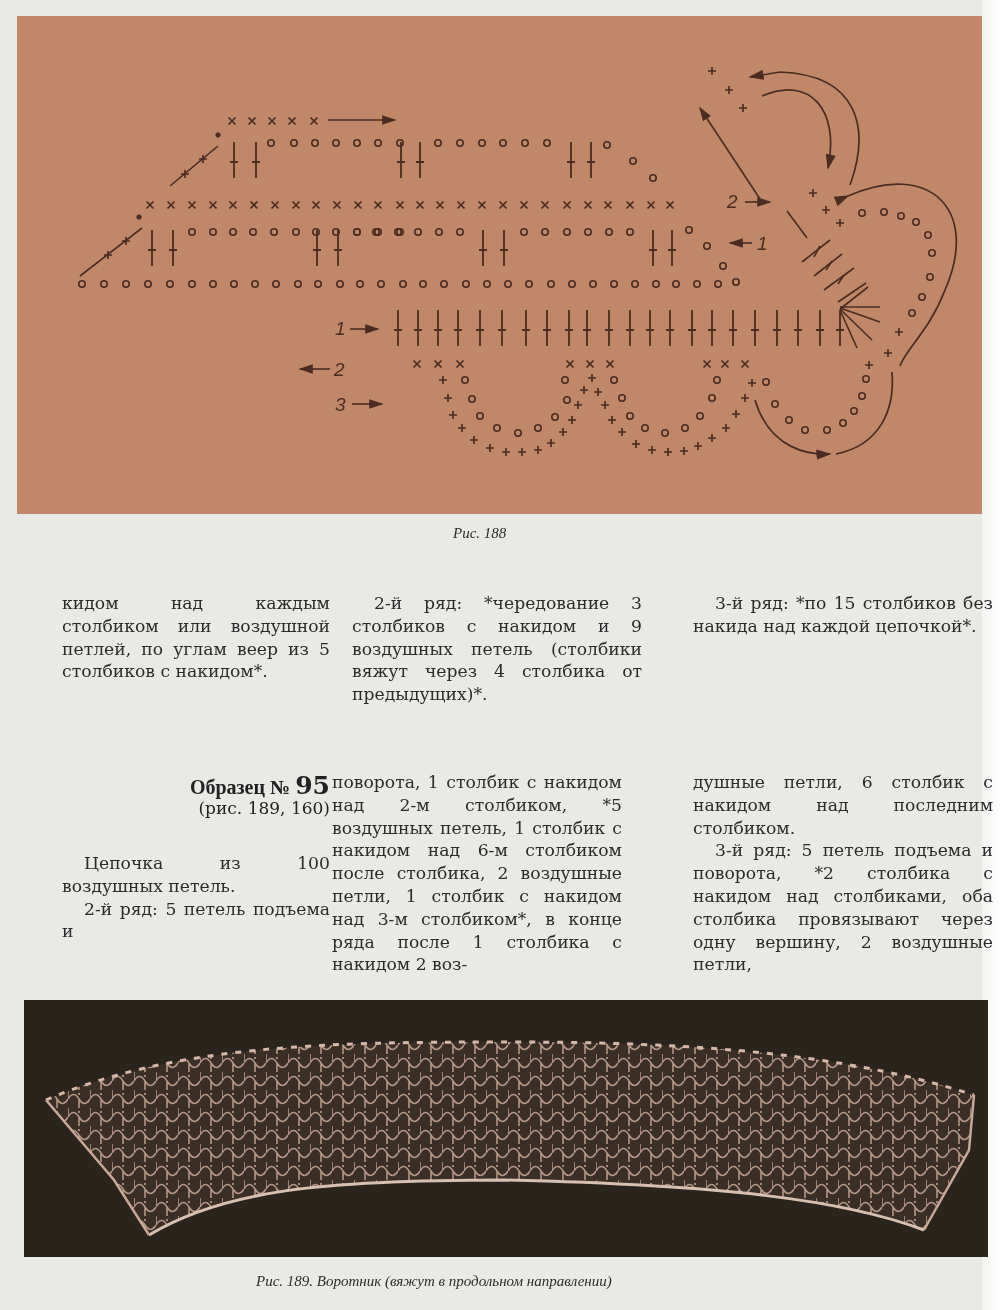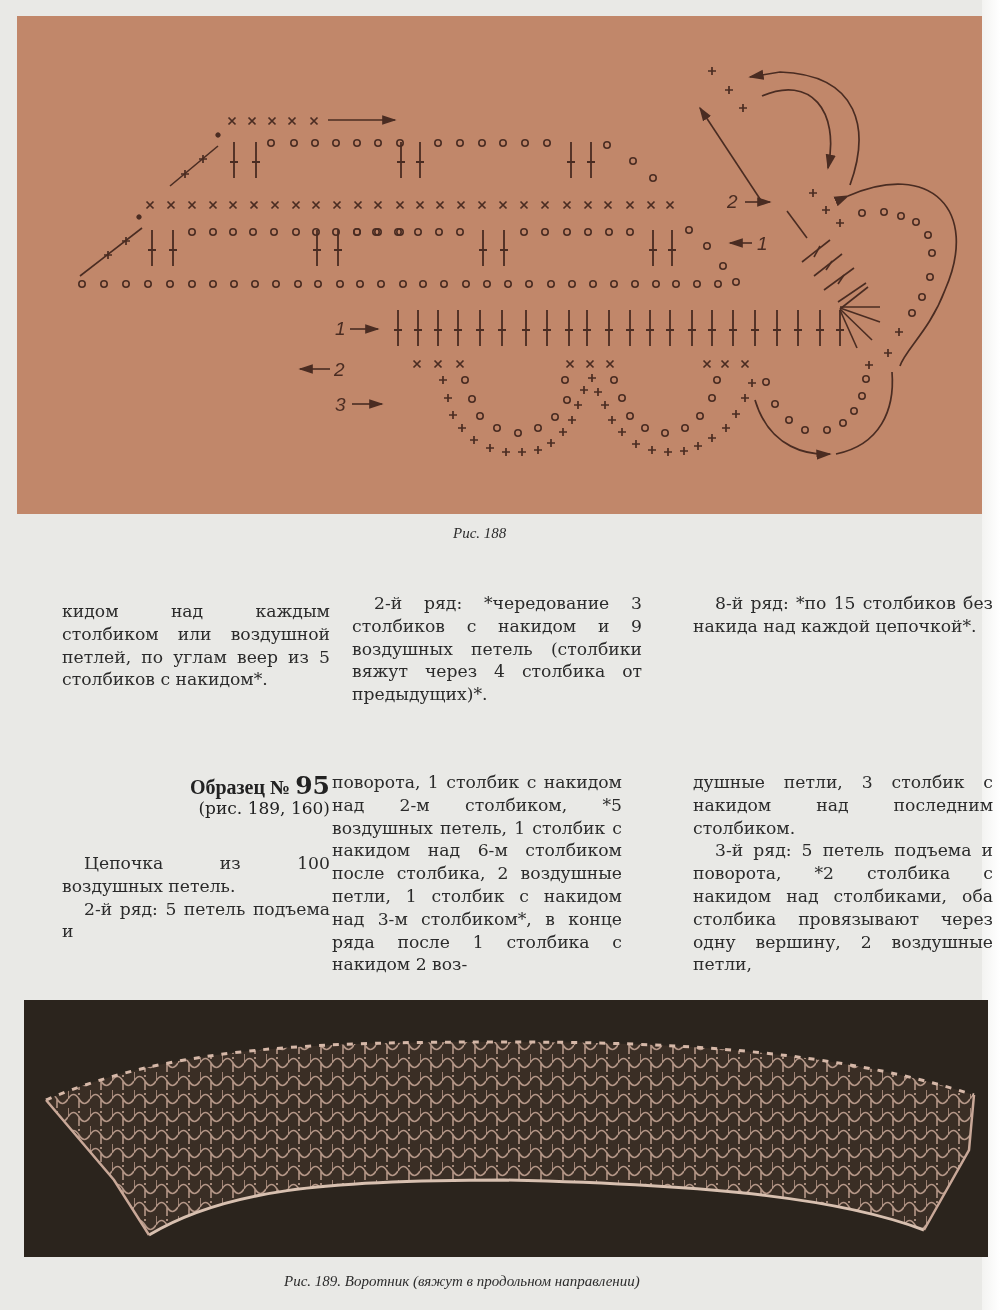--- a/index.html
+++ b/index.html
@@ -386,47 +386,47 @@
       <line x1="330" y1="369" x2="300" y2="369" stroke-width="1.6" marker-end="url(#arr)"></line>
       <text x="334" y="376" stroke="none">2</text>
       <text x="335" y="411" stroke="none">3</text>
       <line x1="352" y1="404" x2="382" y2="404" stroke-width="1.6" marker-end="url(#arr)"></line>
     </g>
   </svg>
 </div>
 
 <div class="caption" style="left:453px;top:525px;">Рис. 188</div>
 
-<div class="col" style="left:62px;top:592px;width:268px;margin-top:8px;">
+<div class="col" style="left:62px;top:592px;width:268px;">
   <p>кидом над каждым столбиком или воздушной петлей, по углам веер из 5 столбиков с накидом*.</p>
 </div>
 <div class="col" style="left:352px;top:592px;width:290px;">
   <p class="indent">2-й ряд: *чередование 3 столбиков с накидом и 9 воздушных петель (столбики вяжут через 4 столбика от предыдущих)*.</p>
 </div>
 <div class="col" style="left:693px;top:592px;width:300px;">
-  <p class="indent">8-й ряд: *по 15 столбиков без накида над каждой цепочкой*.</p>
+  <p class="indent">3-й ряд: *по 15 столбиков без накида над каждой цепочкой*.</p>
 </div>
 
 <div class="heading" style="left:62px;top:771px;width:268px;">
   <div>
     <span class="title">Образец №</span>
     <span class="num">95</span>
   </div>
   <div class="sub">(рис. 189, 160)</div>
 </div>
 
 <div class="col" style="left:62px;top:852px;width:268px;">
   <p class="indent">Цепочка из 100 воздушных петель.</p>
   <p class="indent">2-й ряд: 5 петель подъема и</p>
 </div>
 <div class="col" style="left:332px;top:771px;width:290px;">
   <p>поворота, 1 столбик с накидом над 2-м столбиком, *5 воздушных петель, 1 столбик с накидом над 6-м столбиком после столбика, 2 воздушные петли, 1 столбик с накидом над 3-м столбиком*, в конце ряда после 1 столбика с накидом 2 воз-</p>
 </div>
 <div class="col" style="left:693px;top:771px;width:300px;">
-  <p>душные петли, 3 столбик с накидом над последним столбиком.</p>
+  <p>душные петли, 6 столбик с накидом над последним столбиком.</p>
   <p class="indent">3-й ряд: 5 петель подъема и поворота, *2 столбика с накидом над столбиками, оба столбика провязывают через одну вершину, 2 воздушные петли,</p>
 </div>
 
 <div class="photo-panel">
   <svg width="964" height="257" viewBox="0 0 964 257" xmlns="http://www.w3.org/2000/svg">
     <defs>
       <pattern id="mesh" width="22" height="18" patternUnits="userSpaceOnUse">
         <path d="M0,9 Q5.5,0 11,9 Q16.5,18 22,9 M11,9 L11,18 M0,9 L0,0" fill="none" stroke="#c9a898" stroke-width="1.6" opacity="0.85"></path>
         <circle cx="11" cy="4" r="1" fill="#c9a898"></circle>
       </pattern>
@@ -439,13 +439,13 @@
       <rect width="964" height="257" fill="#3a2e25"></rect>
       <rect width="964" height="257" fill="url(#mesh)"></rect>
     </g>
     <path d="M22,100 C150,45 300,42 480,42 C650,42 810,50 950,95" fill="none" stroke="#d6b8a8" stroke-width="3" stroke-dasharray="6 8"></path>
     <path d="M125,235 C200,190 300,180 480,180 C700,185 820,200 900,230" fill="none" stroke="#d8c0b0" stroke-width="3"></path>
     <path d="M22,100 L90,180 L125,235" fill="none" stroke="#c9a898" stroke-width="2.5"></path>
     <path d="M950,95 L945,150 L900,230" fill="none" stroke="#c9a898" stroke-width="2.5"></path>
   </svg>
 </div>
 
-<div class="caption" style="left:284px;top:1273px;">Рис. 189. Воротник (вяжут в продольном направлении)</div>
+<div class="caption" style="left:256px;top:1273px;">Рис. 189. Воротник (вяжут в продольном направлении)</div>
 
 </body></html>

